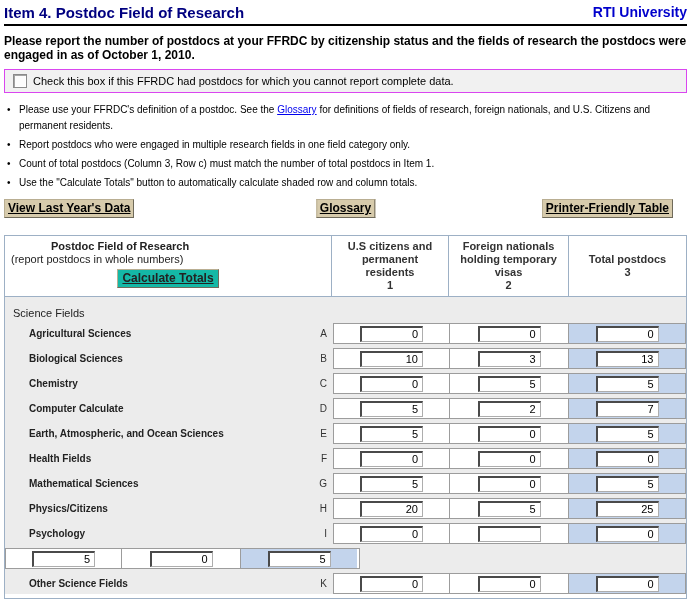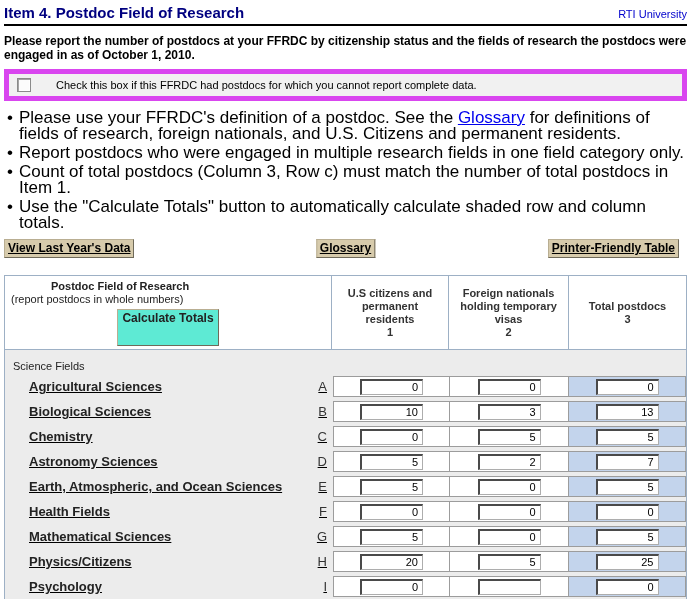--- a/index.html
+++ b/index.html
@@ -5,78 +5,78 @@
   html,body{margin:0;padding:0;}
   body{
     width:691px;height:599px;overflow:hidden;background:#ffffff;
     font-family:"Liberation Sans", sans-serif;color:#000;
   }
   .wrap{padding:4px 4px 0 4px;}
 
   
   .title-row{display:flex;justify-content:space-between;align-items:flex-end;}
   .page-title{font-size:15px;font-weight:bold;color:#000080;}
-  .org{font-size:11px;font-weight:normal;color:#0000cc;padding-bottom:1px;}
+  .org{font-size:14px;font-weight:bold;color:#0000cc;padding-bottom:1px;}
   .rule{height:2px;background:#000;margin-top:3px;}
 
   .intro{font-size:12px;font-weight:bold;margin-top:8px;line-height:14px;}
 
   
   .chkbar{
-    margin-top:7px;background:#f1f1f1;border:5px solid #d946ef;
-    padding:4px 8px;display:flex;align-items:center;gap:25px;font-size:11px;
+    margin-top:7px;background:#f1f1f1;border:1px solid #d946ef;
+    padding:4px 8px;display:flex;align-items:center;gap:6px;font-size:11px;
   }
   .checkbox{
     width:12px;height:12px;flex:0 0 auto;background:#fcfcfc;
     border:1px solid #8a8a8a;
     box-shadow:inset 1px 1px 0 rgba(0,0,0,.35), inset -1px -1px 0 #ffffff;
     cursor:pointer;
   }
 
   
-  ul.bullets{margin:9px 0 0 0;padding:0;list-style:none;font-size:17px;line-height:16px;}
+  ul.bullets{margin:9px 0 0 0;padding:0;list-style:none;font-size:10px;line-height:16px;}
   ul.bullets li{padding-left:15px;position:relative;margin-bottom:3px;}
   ul.bullets li::before{content:"\2022";position:absolute;left:3px;top:0;}
   a.glossary{color:#0000ee;text-decoration:underline;cursor:pointer;}
 
   
   .toolbar{margin-top:8px;position:relative;height:20px;}
   .tb-btn{
     position:absolute;top:0;font-size:12px;font-weight:bold;text-decoration:underline;
     background:#d7cbac;padding:1px 3px 2px 3px;white-space:nowrap;cursor:pointer;
     border:1px solid #b9ae92;border-right-color:#6f6a5a;border-bottom-color:#6f6a5a;
   }
   .tb-left{left:0;}
   .tb-center{left:50%;transform:translateX(-50%);}
-  .tb-right{right:8px;}
+  .tb-right{right:14px;}
 
   
   .ptable{margin-top:16px;border:1px solid #9db0c5;}
   .thead{
     display:grid;grid-template-columns:326px 117px 120px 118px;
     background:#fff;border-bottom:1px solid #9db0c5;
   }
   .th{
     border-left:1px solid #9db0c5;text-align:center;font-size:11px;font-weight:bold;color:#333;
     padding:4px 6px;display:flex;flex-direction:column;justify-content:center;align-items:center;
     line-height:13px;
   }
   .corner{padding:4px 6px 3px 6px;font-size:11px;color:#222;}
   .corner .t{font-weight:bold;padding-left:40px;}
   .corner .s{margin-top:1px;}
   .calc-btn{
-    display:table;margin:4px auto 0 auto;font-size:12px;font-weight:bold;
-    background:#5eead4;padding:1px 4px 20px 4px;cursor:pointer;
+    display:table;margin:4px auto 0 auto;font-size:12px;font-weight:bold;text-decoration:underline;
+    background:#14b8a6;padding:1px 4px 2px 4px;cursor:pointer;
     border:1px solid #b9ae92;border-right-color:#6f6a5a;border-bottom-color:#6f6a5a;
   }
   .tbody{background:#ececec;}
   .section-label{font-size:11px;font-weight:normal;color:#222;padding:10px 0 0 8px;height:16px;}
 
   .prow{display:flex;height:21px;margin-bottom:4px;}
-  .row-label{width:342px;display:flex;justify-content:space-between;align-items:center;font-size:13px;text-decoration:underline;}
+  .row-label{width:342px;display:flex;justify-content:space-between;align-items:center;font-size:10px;}
   .row-label .f{font-weight:bold;margin-left:24px;color:#222;white-space:nowrap;}
   .row-label .l{margin-right:6px;color:#333;}
   .band{
     width:355px;box-sizing:border-box;display:grid;grid-template-columns:115px 119px 117px;
     border:1px solid #9c9c9c;background:#fff;
   }
   .cell{display:flex;align-items:center;justify-content:center;border-left:1px solid #9c9c9c;}
   .cell:first-child{border-left:none;}
   .cell.total{background:#c3d4ec;}
   input.num{
@@ -186,21 +186,21 @@
       <div class="cell">
         <input class="num" type="text" value="5" style="">
       </div>
       <div class="cell total">
         <input class="num" type="text" value="5" style="">
       </div>
     </div>
   </div>
           <div class="prow">
     <div class="row-label">
-      <span class="f">Astronomy Sciences</span>
+      <span class="f">Computer Calculate</span>
       <span class="l">D</span>
     </div>
     <div class="band">
       <div class="cell">
         <input class="num" type="text" value="5" style="">
       </div>
       <div class="cell">
         <input class="num" type="text" value="2" style="">
       </div>
       <div class="cell total">

